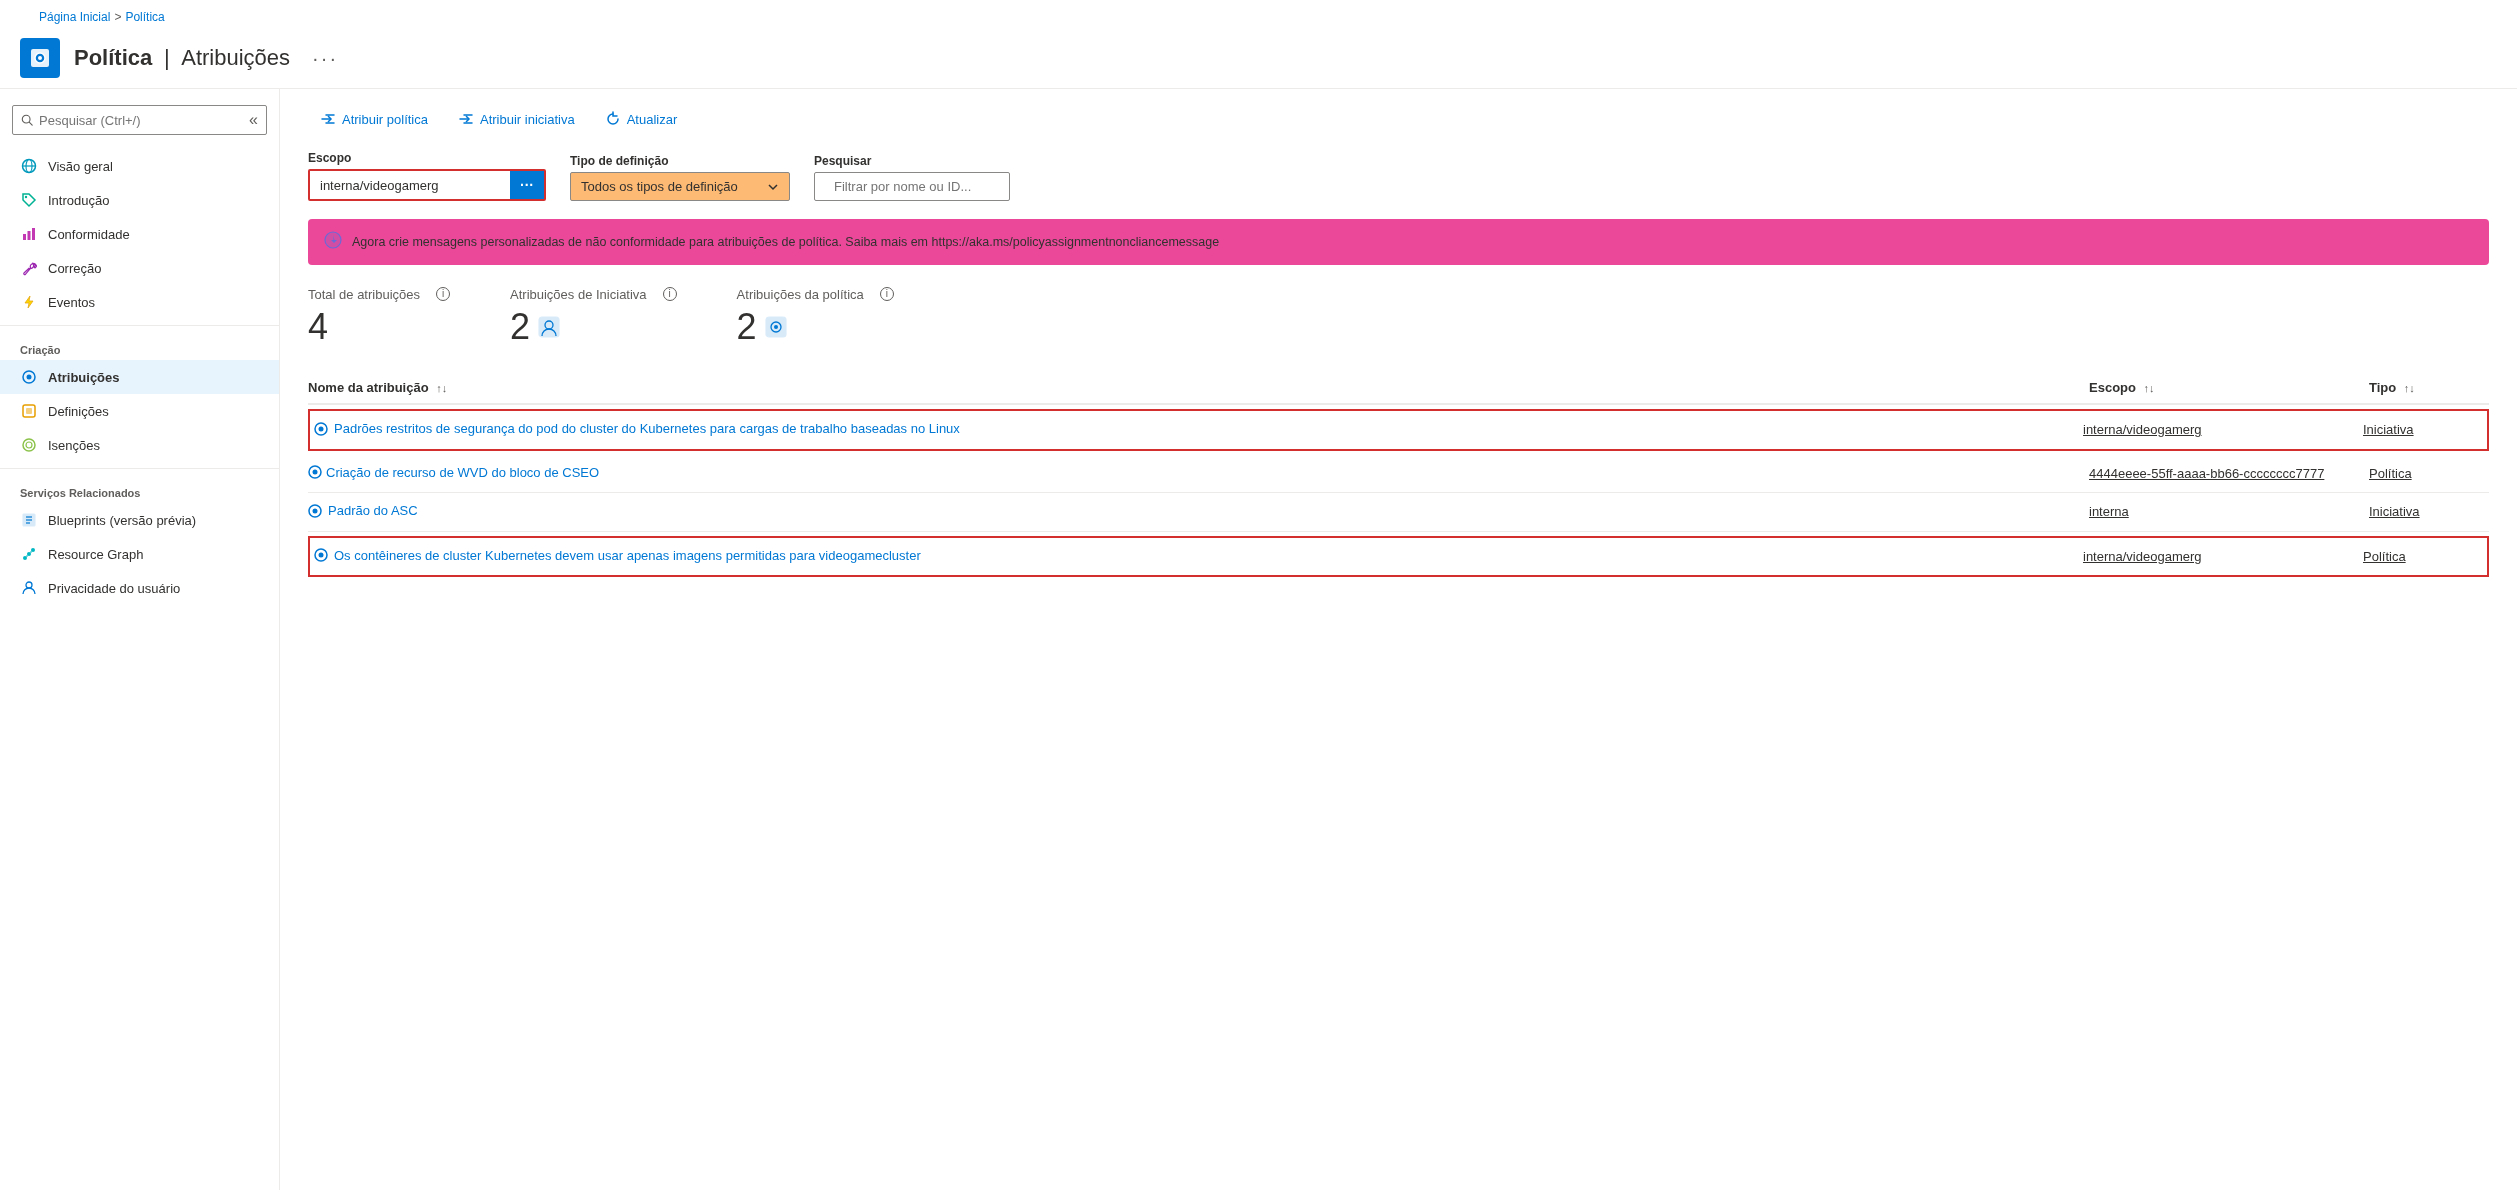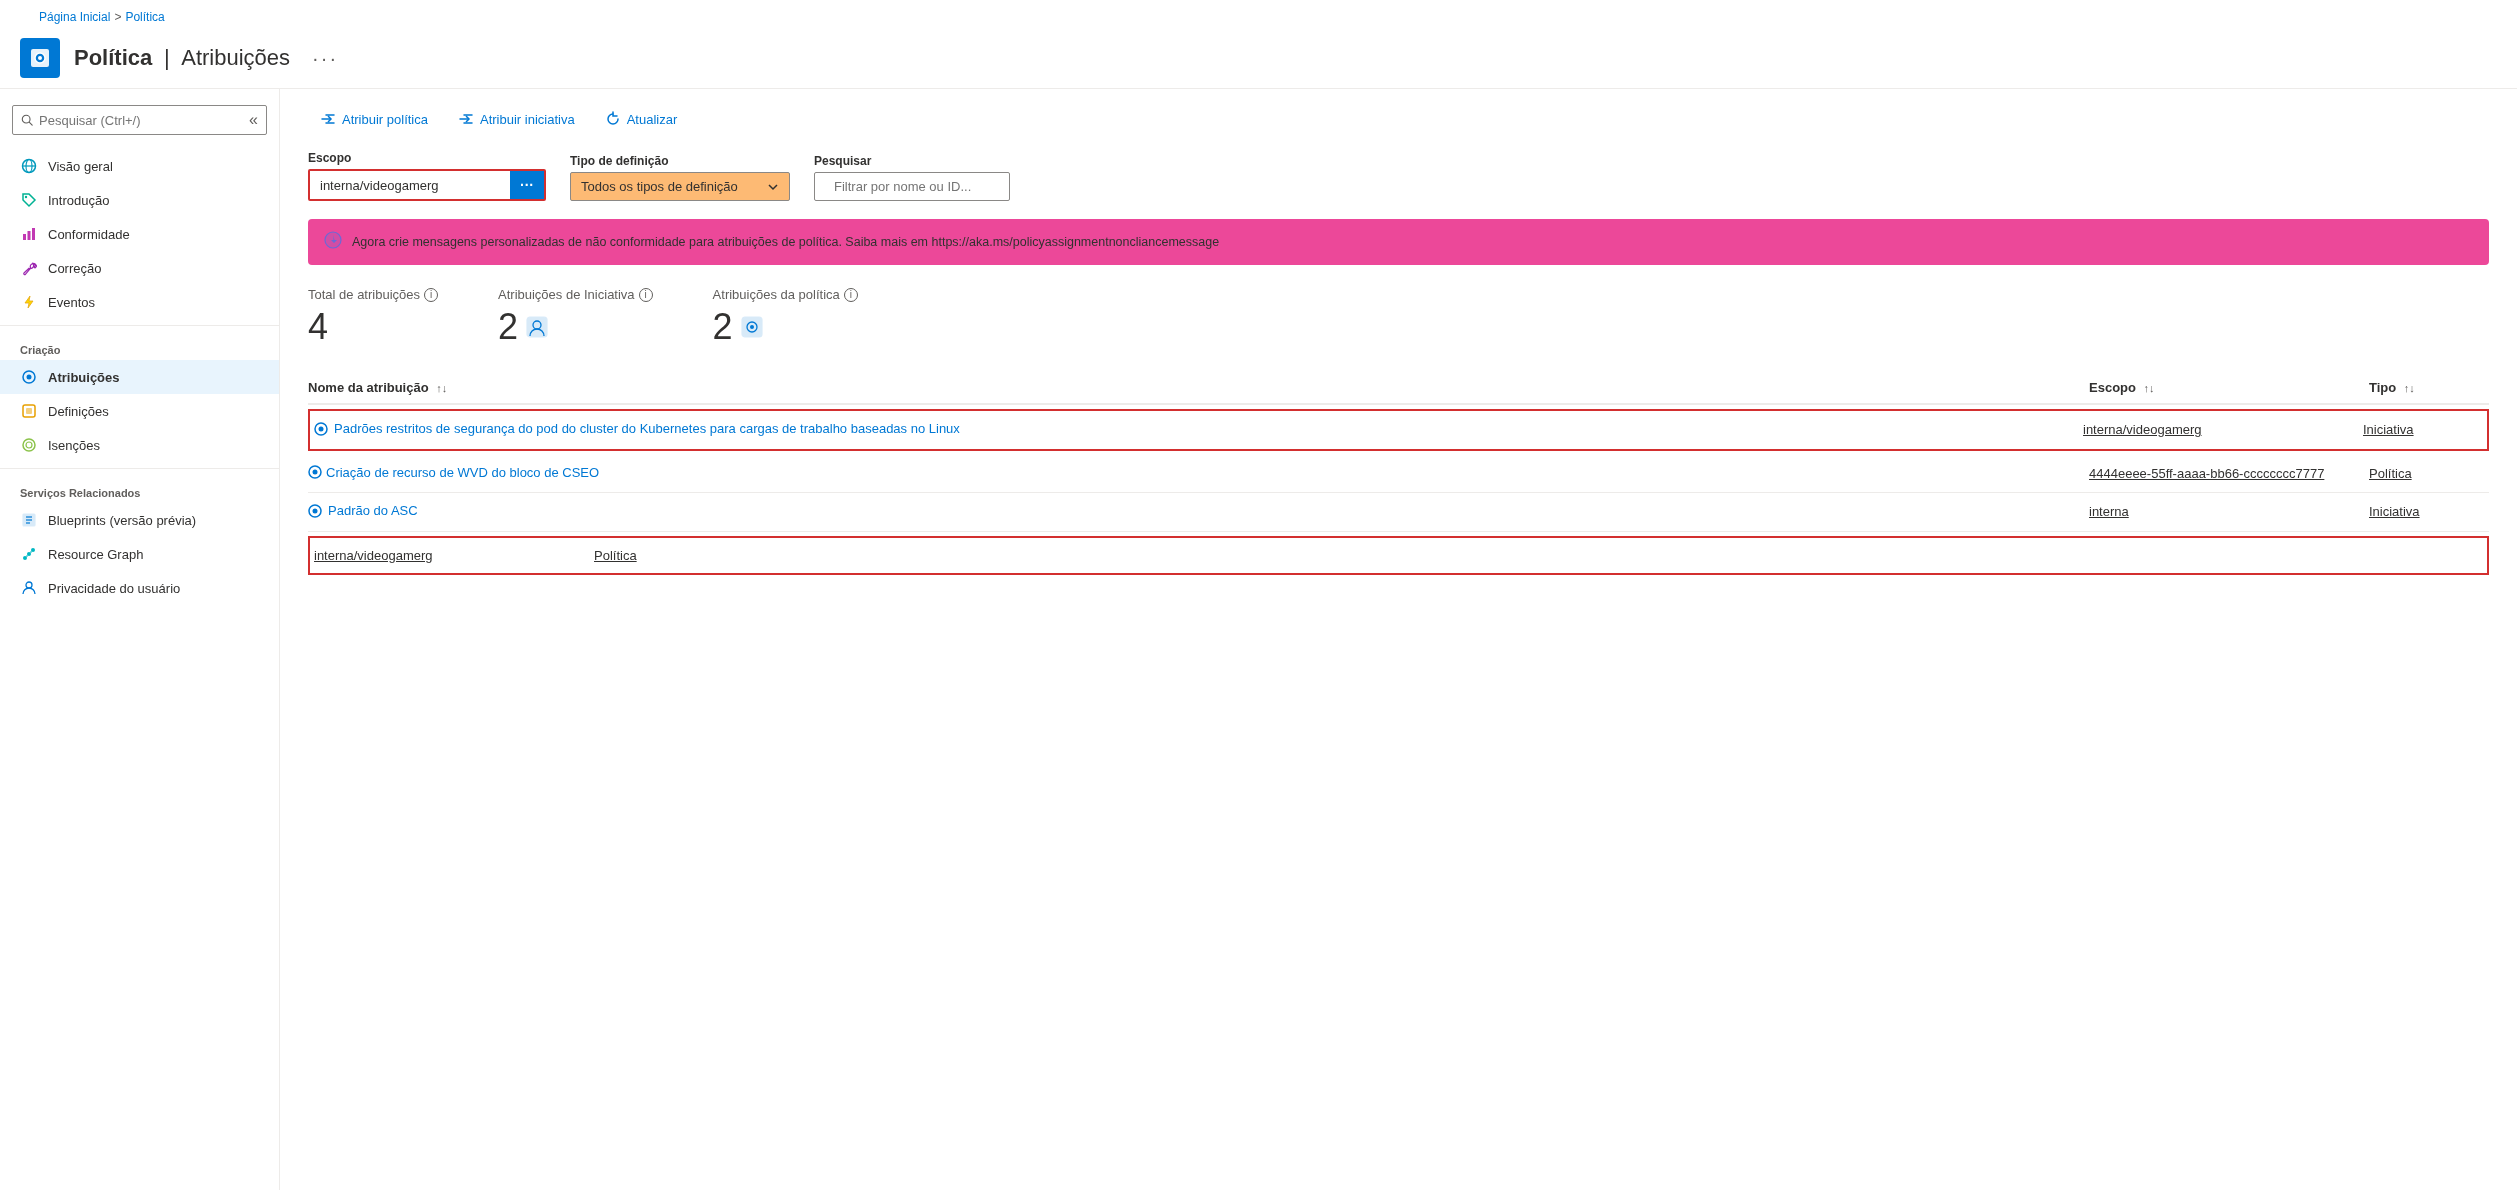--- a/index.html
+++ b/index.html
@@ -47,21 +47,21 @@
 
     .filter-input { border: 1px solid #8a8886; border-radius: 2px; padding: 6px 19px; font-size: 13px; width: 196px; color: #a21caf; outline: none; }
 
     
     .info-banner { background: #ec4899; border-radius: 4px; padding: 12px 16px; margin-bottom: 22px; display: flex; align-items: center; gap: 10px; font-size: 12.5px; color: #323130; }
     .info-icon { font-size: 16px; }
 
     
     .stats { display: flex; gap: 60px; margin-bottom: 24px; }
     .stat-item { display: flex; flex-direction: column; gap: 4px; }
-    .stat-label { font-size: 13px; color: #605e5c; display: flex; align-items: flex-end; gap: 4px; }
+    .stat-label { font-size: 13px; color: #605e5c; display: flex; align-items: flex-start; gap: 16px; }
     .stat-value { font-size: 36px; font-weight: 300; color: #323130; display: flex; align-items: center; gap: 8px; }
     .stat-icon-sm { width: 22px; height: 22px; display: flex; align-items: center; justify-content: center; }
 
     
     .table-header { display: flex; align-items: center; padding: 8px 0; border-bottom: 2px solid #edebe9; font-weight: 600; font-size: 13px; color: #323130; }
     .table-row { display: flex; align-items: center; padding: 10px 0; border-bottom: 1px solid #edebe9; font-size: 13px; text-decoration: underline; }
     .col-name { flex: 1; }
     .col-scope { width: 280px; }
     .col-type { width: 120px; }
     .sort-icon { margin-left: 4px; font-size: 11px; color: #605e5c; }
@@ -382,19 +382,28 @@
                 <circle cx="7" cy="7" r="2.5" fill="#0078d4"></circle>
               </svg>
             <a href="#" class="link-text">Padrão do ASC</a>
           </span>
         </div>
         <div class="col-scope">interna</div>
         <div class="col-type">Iniciativa</div>
       </div>
 
       <div class="table-row" style="border: 2px solid #d32f2f; margin: 4px 0; padding: 10px 4px;">
+        <div class="col-name">
+          <span style="display:inline-flex;align-items:center;gap:6px;">
+            <svg width="14" height="14" viewBox="0 0 14 14" fill="none">
+                <circle cx="7" cy="7" r="6" stroke="#0078d4" stroke-width="1.5" fill="none"></circle>
+                <circle cx="7" cy="7" r="2.5" fill="#0078d4"></circle>
+              </svg>
+            <a href="#" class="link-text">Os contêineres de cluster Kubernetes devem usar apenas imagens permitidas para videogamecluster</a>
+          </span>
+        </div>
         <div class="col-scope">interna/videogamerg</div>
         <div class="col-type">Política</div>
       </div>
     </div>
 
   </div>
 </div>
 
 </body></html>

